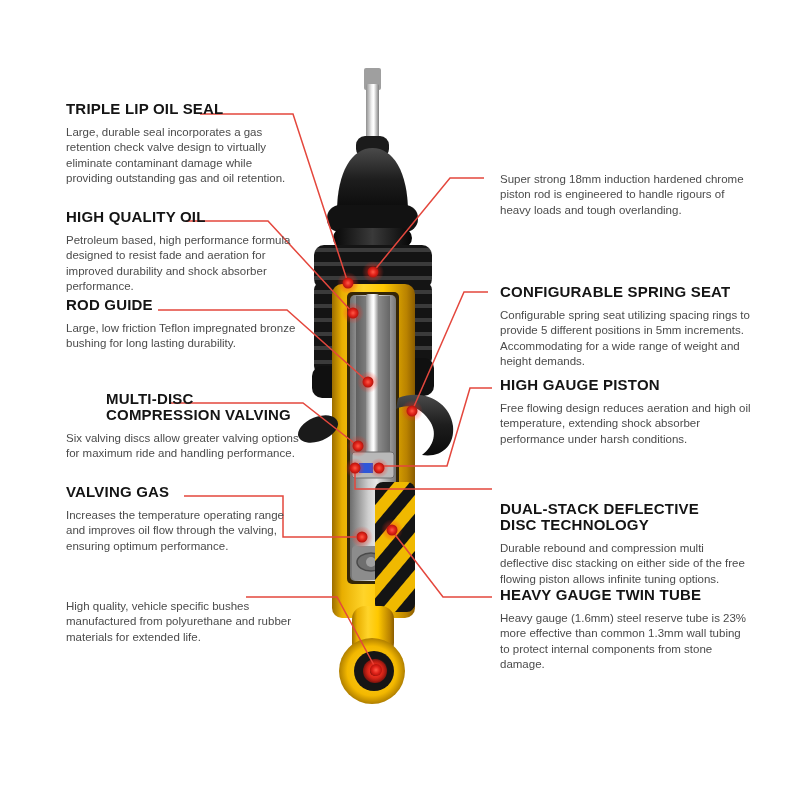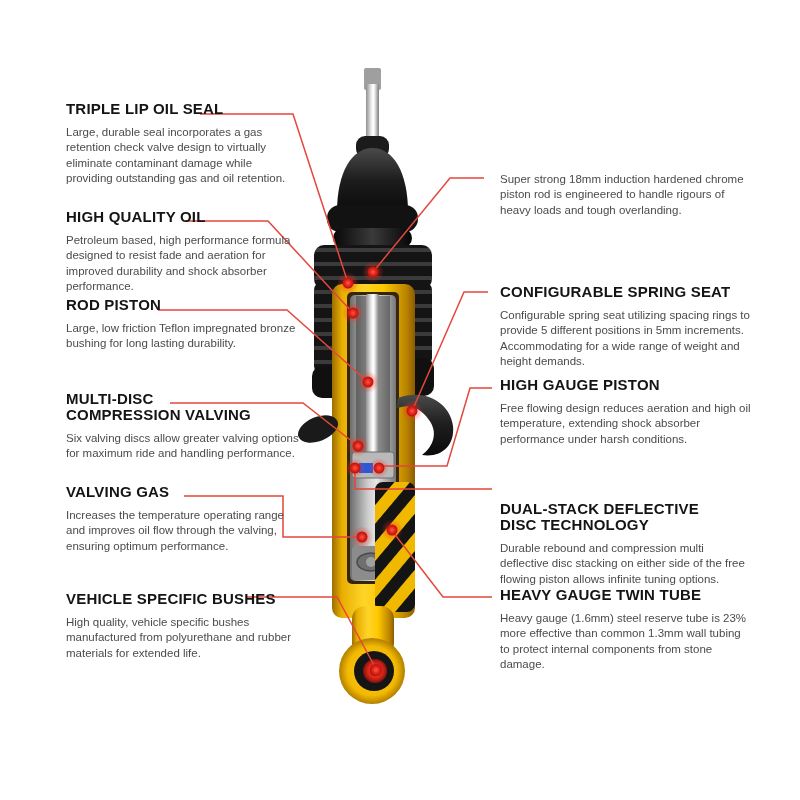--- a/index.html
+++ b/index.html
@@ -5,21 +5,21 @@
   html,body{margin:0;padding:0;background:#fff;}
   #canvas{position:relative;width:800px;height:800px;background:#ffffff;overflow:hidden;
           font-family:"Liberation Sans",sans-serif;}
   #art{position:absolute;left:0;top:0;width:800px;height:800px;}
   .callout{position:absolute;}
   .callout h3{margin:0;font-size:15px;line-height:1.07;font-weight:bold;color:#141414;
               letter-spacing:.2px;}
   .callout p{margin:8px 0 0 0;font-size:11.5px;line-height:1.33;color:#4b4b4b;}
   .l .callout-body{width:233px;}
   .r .callout-body{width:252px;}
-  .tw190 h3{max-width:190px;}
+  .tw190 h3{max-width:190px;margin-left:40px;}
   .tw212 h3{max-width:212px;margin-top:32px;}
 </style>
 </head>
 <body>
 
 <div id="canvas">
 
   <svg id="art" viewBox="0 0 800 800">
     <defs>
       <linearGradient id="rodBright" x1="0" y1="0" x2="1" y2="0">
@@ -191,39 +191,38 @@
     </div>
   </div>
   <div class="callout l" style="left:66px;top:101px">
     <div class="callout-body">
       <h3>TRIPLE LIP OIL SEAL</h3>
       <p>Large, durable seal incorporates a gas retention check valve design to virtually eliminate contaminant damage while providing outstanding gas and oil retention.</p>
     </div>
   </div>
   <div class="callout l" style="left:66px;top:297px">
     <div class="callout-body">
-      <h3>ROD PISTON</h3>
+      <h3>ROD GUIDE</h3>
       <p>Large, low friction Teflon impregnated bronze bushing for long lasting durability.</p>
     </div>
   </div>
   <div class="callout l tw190" style="left:66px;top:391px">
     <div class="callout-body">
       <h3>MULTI-DISC COMPRESSION VALVING</h3>
       <p>Six valving discs allow greater valving options for maximum ride and handling performance.</p>
     </div>
   </div>
   <div class="callout l" style="left:66px;top:484px">
     <div class="callout-body">
       <h3>VALVING GAS</h3>
       <p>Increases the temperature operating range and improves oil flow through the valving, ensuring optimum performance.</p>
     </div>
   </div>
   <div class="callout l" style="left:66px;top:591px">
     <div class="callout-body">
-      <h3>VEHICLE SPECIFIC BUSHES</h3>
       <p>High quality, vehicle specific bushes manufactured from polyurethane and rubber materials for extended life.</p>
     </div>
   </div>
 
   <div class="callout r" style="left:500px;top:164px">
     <div class="callout-body">
       <p>Super strong 18mm induction hardened chrome piston rod is engineered to handle rigours of heavy loads and tough overlanding.</p>
     </div>
   </div>
   <div class="callout r" style="left:500px;top:284px">

